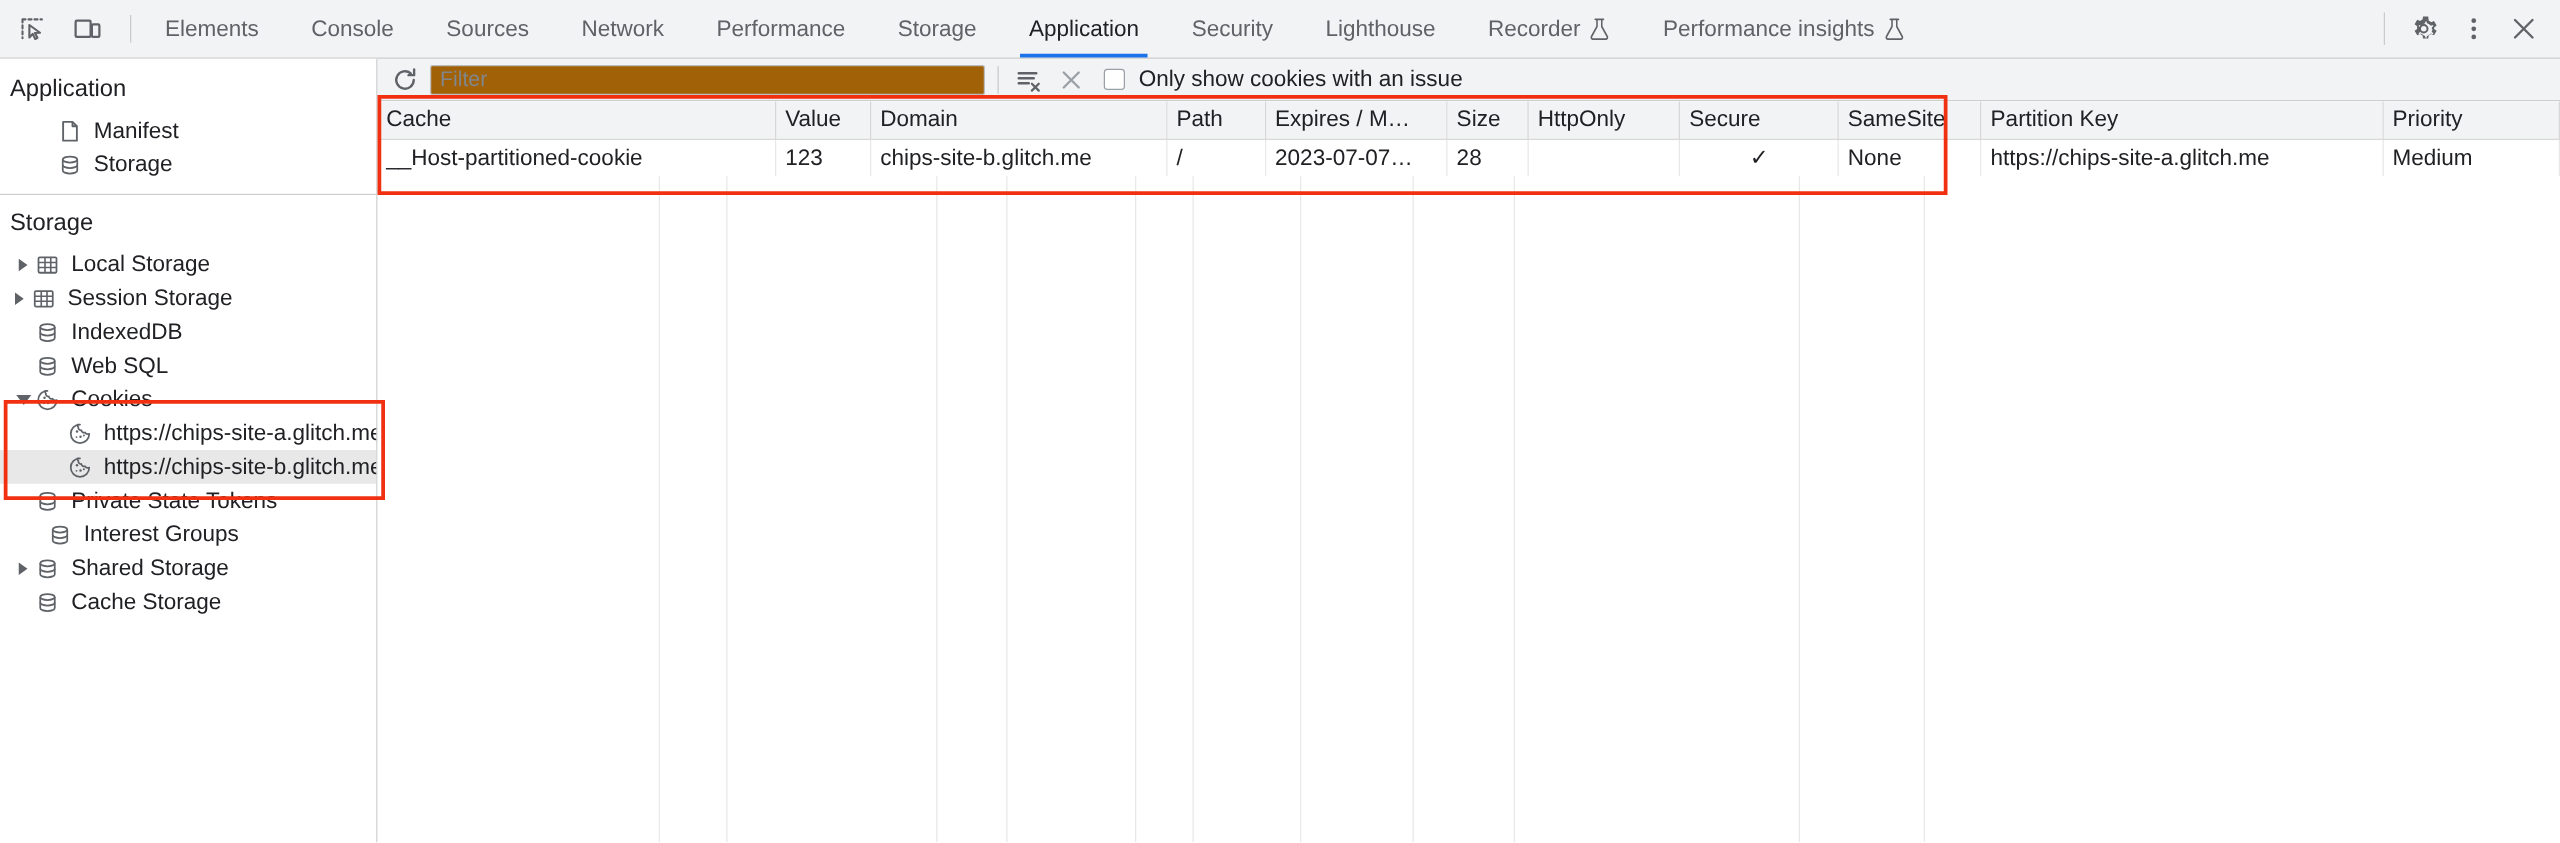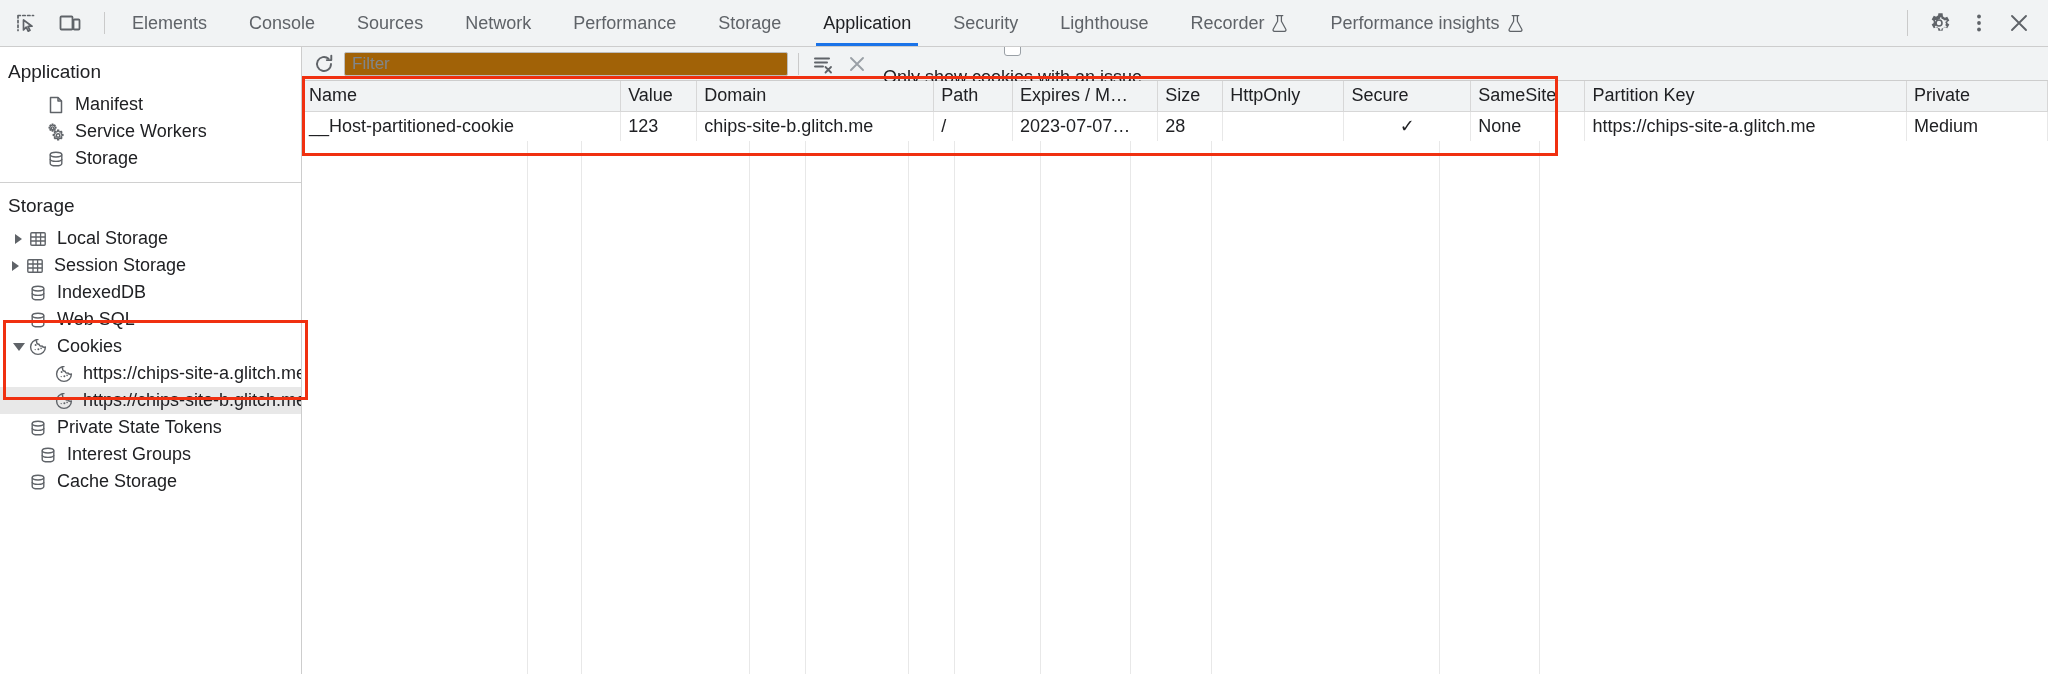--- a/index.html
+++ b/index.html
@@ -190,21 +190,20 @@
   }
   .cb-wrap {
     display: flex;
     align-items: center;
     gap: 11px;
     margin-left: 6px;
     cursor: pointer;
     font-size: 18px;
     color: #202124;
     white-space: nowrap;
-    flex-direction: column;
   }
   .cbox {
     width: 17px; height: 17px;
     border: 1px solid #9aa0a6;
     border-radius: 3px;
     background: #fff;
   }
 
   
   #table-area {
@@ -372,34 +371,20 @@
               <path d="M4.5 2.5 H12 L15.5 6 V17.5 H4.5 Z" fill="none" stroke="#5f6368" stroke-width="1.5" stroke-linejoin="round"></path>
               <path d="M12 2.5 V6 H15.5" fill="none" stroke="#5f6368" stroke-width="1.5" stroke-linejoin="round"></path>
             </svg>
           </span>
           <span>Manifest</span>
         </div>
         <div class="tree-row" style="padding-left: 28px;">
           <span class="tw"></span>
           <span class="ticon">
             <svg width="20" height="20" viewBox="0 0 20 20">
-              <g>
-                <path d="M6.2 2.2 l.7 0 .2 1 .7.3.9-.5.5.5-.5.9.3.7 1 .2 0 .7-1 .2-.3.7.5.9-.5.5-.9-.5-.7.3-.2 1-.7 0-.2-1-.7-.3-.9.5-.5-.5.5-.9-.3-.7-1-.2 0-.7 1-.2.3-.7-.5-.9.5-.5.9.5.7-.3z" fill="none" stroke="#5f6368" stroke-width="1.2"></path>
-              </g>
-              <circle cx="6.55" cy="6.2" r="1.25" fill="none" stroke="#5f6368" stroke-width="1.2"></circle>
-              <path d="M11.6 8.2 l1 0 .3 1.4 1 .4 1.2-.7.7.7-.7 1.2.4 1 1.4.3 0 1-1.4.3-.4 1 .7 1.2-.7.7-1.2-.7-1 .4-.3 1.4-1 0-.3-1.4-1-.4-1.2.7-.7-.7.7-1.2-.4-1-1.4-.3 0-1 1.4-.3.4-1-.7-1.2.7-.7 1.2.7 1-.4z" fill="none" stroke="#5f6368" stroke-width="1.4"></path>
-              <circle cx="12.1" cy="13.5" r="1.7" fill="none" stroke="#5f6368" stroke-width="1.4"></circle>
-            </svg>
-          </span>
-          <span>Service Workers</span>
-        </div>
-        <div class="tree-row" style="padding-left: 28px;">
-          <span class="tw"></span>
-          <span class="ticon">
-            <svg width="20" height="20" viewBox="0 0 20 20">
               <ellipse cx="10" cy="5.6" rx="5.8" ry="2.4" fill="none" stroke="#5f6368" stroke-width="1.4"></ellipse>
               <path d="M4.2 5.6 V14.4 c0 1.32 2.6 2.4 5.8 2.4 s5.8-1.08 5.8-2.4 V5.6" fill="none" stroke="#5f6368" stroke-width="1.4" stroke-linejoin="round"></path>
               <path d="M4.2 10 c0 1.32 2.6 2.4 5.8 2.4 s5.8-1.08 5.8-2.4" fill="none" stroke="#5f6368" stroke-width="1.4" stroke-linejoin="round"></path>
             </svg>
           </span>
           <span>Storage</span>
         </div>
       </div>
     <div class="sb-divider"></div>
     <div class="section-title">Storage</div>
@@ -505,20 +490,33 @@
         <div class="tree-row" style="padding-left: 20px;">
           <span class="tw"></span>
           <span class="ticon">
             <svg width="20" height="20" viewBox="0 0 20 20">
               <ellipse cx="10" cy="5.6" rx="5.8" ry="2.4" fill="none" stroke="#5f6368" stroke-width="1.4"></ellipse>
               <path d="M4.2 5.6 V14.4 c0 1.32 2.6 2.4 5.8 2.4 s5.8-1.08 5.8-2.4 V5.6" fill="none" stroke="#5f6368" stroke-width="1.4" stroke-linejoin="round"></path>
               <path d="M4.2 10 c0 1.32 2.6 2.4 5.8 2.4 s5.8-1.08 5.8-2.4" fill="none" stroke="#5f6368" stroke-width="1.4" stroke-linejoin="round"></path>
             </svg>
           </span>
           <span>Interest Groups</span>
+        </div>
+        <div class="tree-row" style="padding-left: 10px;">
+          <span class="tw">
+            <span class="tri"></span>
+          </span>
+          <span class="ticon">
+            <svg width="20" height="20" viewBox="0 0 20 20">
+              <ellipse cx="10" cy="5.6" rx="5.8" ry="2.4" fill="none" stroke="#5f6368" stroke-width="1.4"></ellipse>
+              <path d="M4.2 5.6 V14.4 c0 1.32 2.6 2.4 5.8 2.4 s5.8-1.08 5.8-2.4 V5.6" fill="none" stroke="#5f6368" stroke-width="1.4" stroke-linejoin="round"></path>
+              <path d="M4.2 10 c0 1.32 2.6 2.4 5.8 2.4 s5.8-1.08 5.8-2.4" fill="none" stroke="#5f6368" stroke-width="1.4" stroke-linejoin="round"></path>
+            </svg>
+          </span>
+          <span>Shared Storage</span>
         </div>
         <div class="tree-row" style="padding-left: 10px; align-items: center;">
           <span class="tw"></span>
           <span class="ticon">
             <svg width="20" height="20" viewBox="0 0 20 20">
               <ellipse cx="10" cy="5.6" rx="5.8" ry="2.4" fill="none" stroke="#5f6368" stroke-width="1.4"></ellipse>
               <path d="M4.2 5.6 V14.4 c0 1.32 2.6 2.4 5.8 2.4 s5.8-1.08 5.8-2.4 V5.6" fill="none" stroke="#5f6368" stroke-width="1.4" stroke-linejoin="round"></path>
               <path d="M4.2 10 c0 1.32 2.6 2.4 5.8 2.4 s5.8-1.08 5.8-2.4" fill="none" stroke="#5f6368" stroke-width="1.4" stroke-linejoin="round"></path>
             </svg>
           </span>
@@ -578,31 +576,31 @@
             <col style="width: 103px;">
             <col style="width: 46px;">
             <col style="width: 86px;">
             <col style="width: 90px;">
             <col style="width: 81px;">
             <col style="width: 228px;">
             <col style="width: 100px;">
           </colgroup>
         <thead>
           <tr id="cookie-header-row">
-              <th>Name</th>
+              <th>Cache</th>
               <th>Value</th>
               <th>Domain</th>
               <th>Path</th>
               <th>Expires / M…</th>
               <th>Size</th>
               <th>HttpOnly</th>
               <th>Secure</th>
               <th>SameSite</th>
               <th>Partition Key</th>
-              <th>Private</th>
+              <th>Priority</th>
             </tr>
         </thead>
         <tbody id="cookie-body">
             <tr>
               <td>__Host-partitioned-cookie</td>
               <td>123</td>
               <td>chips-site-b.glitch.me</td>
               <td>/</td>
               <td>2023-07-07…</td>
               <td>28</td>

